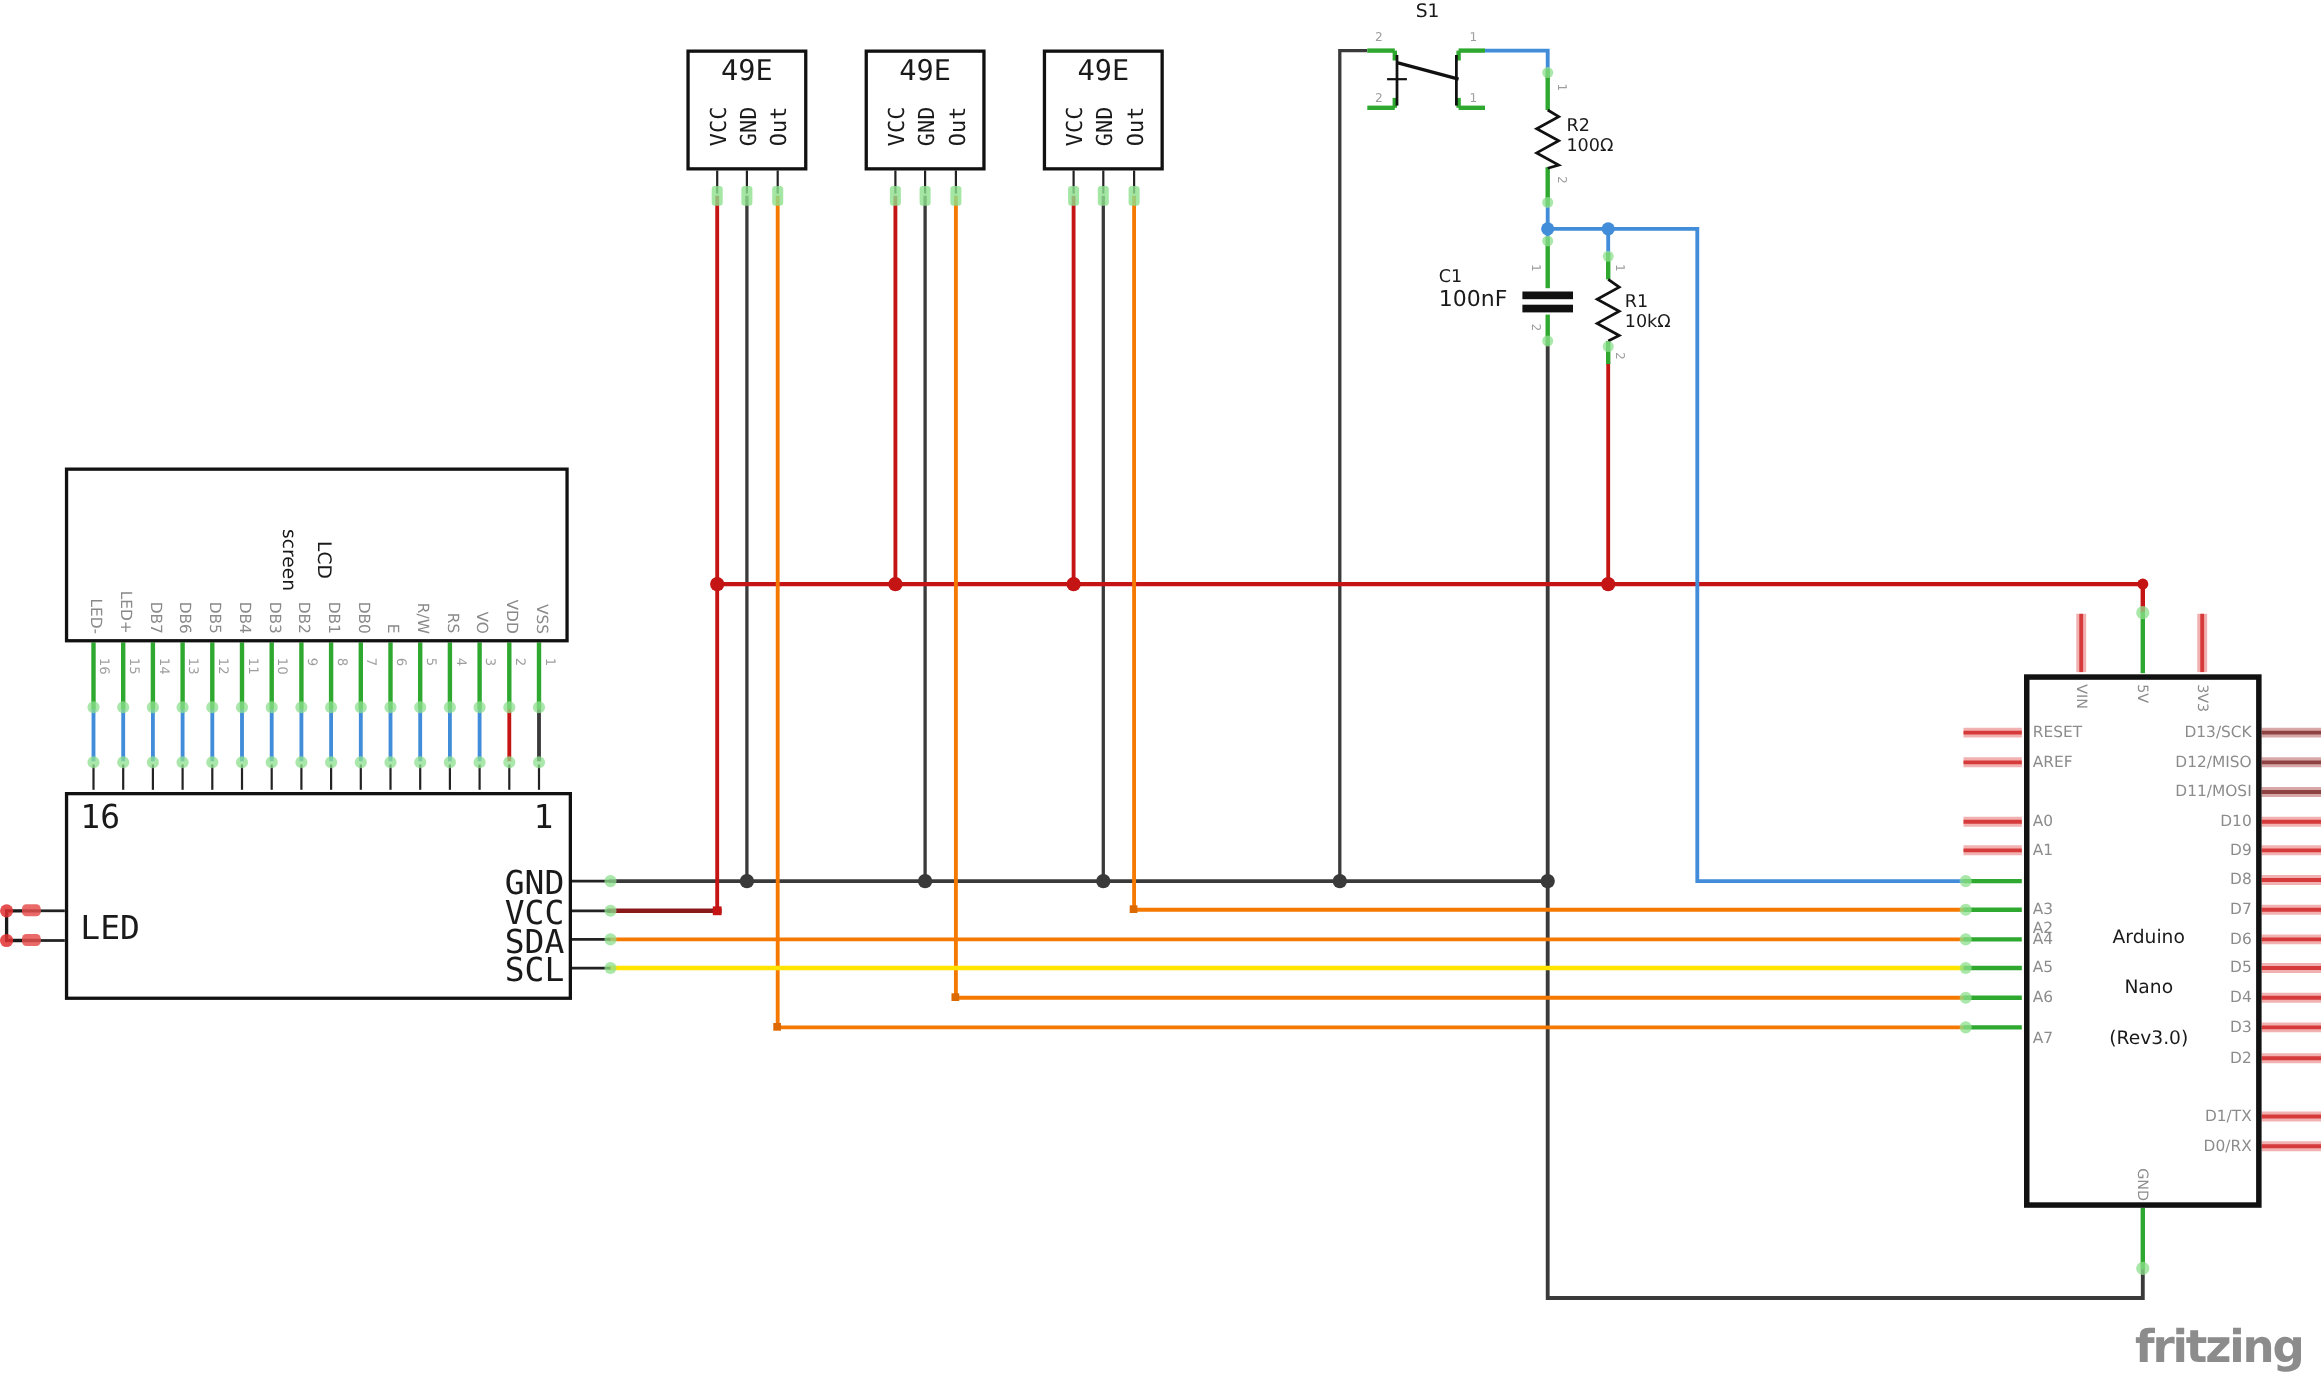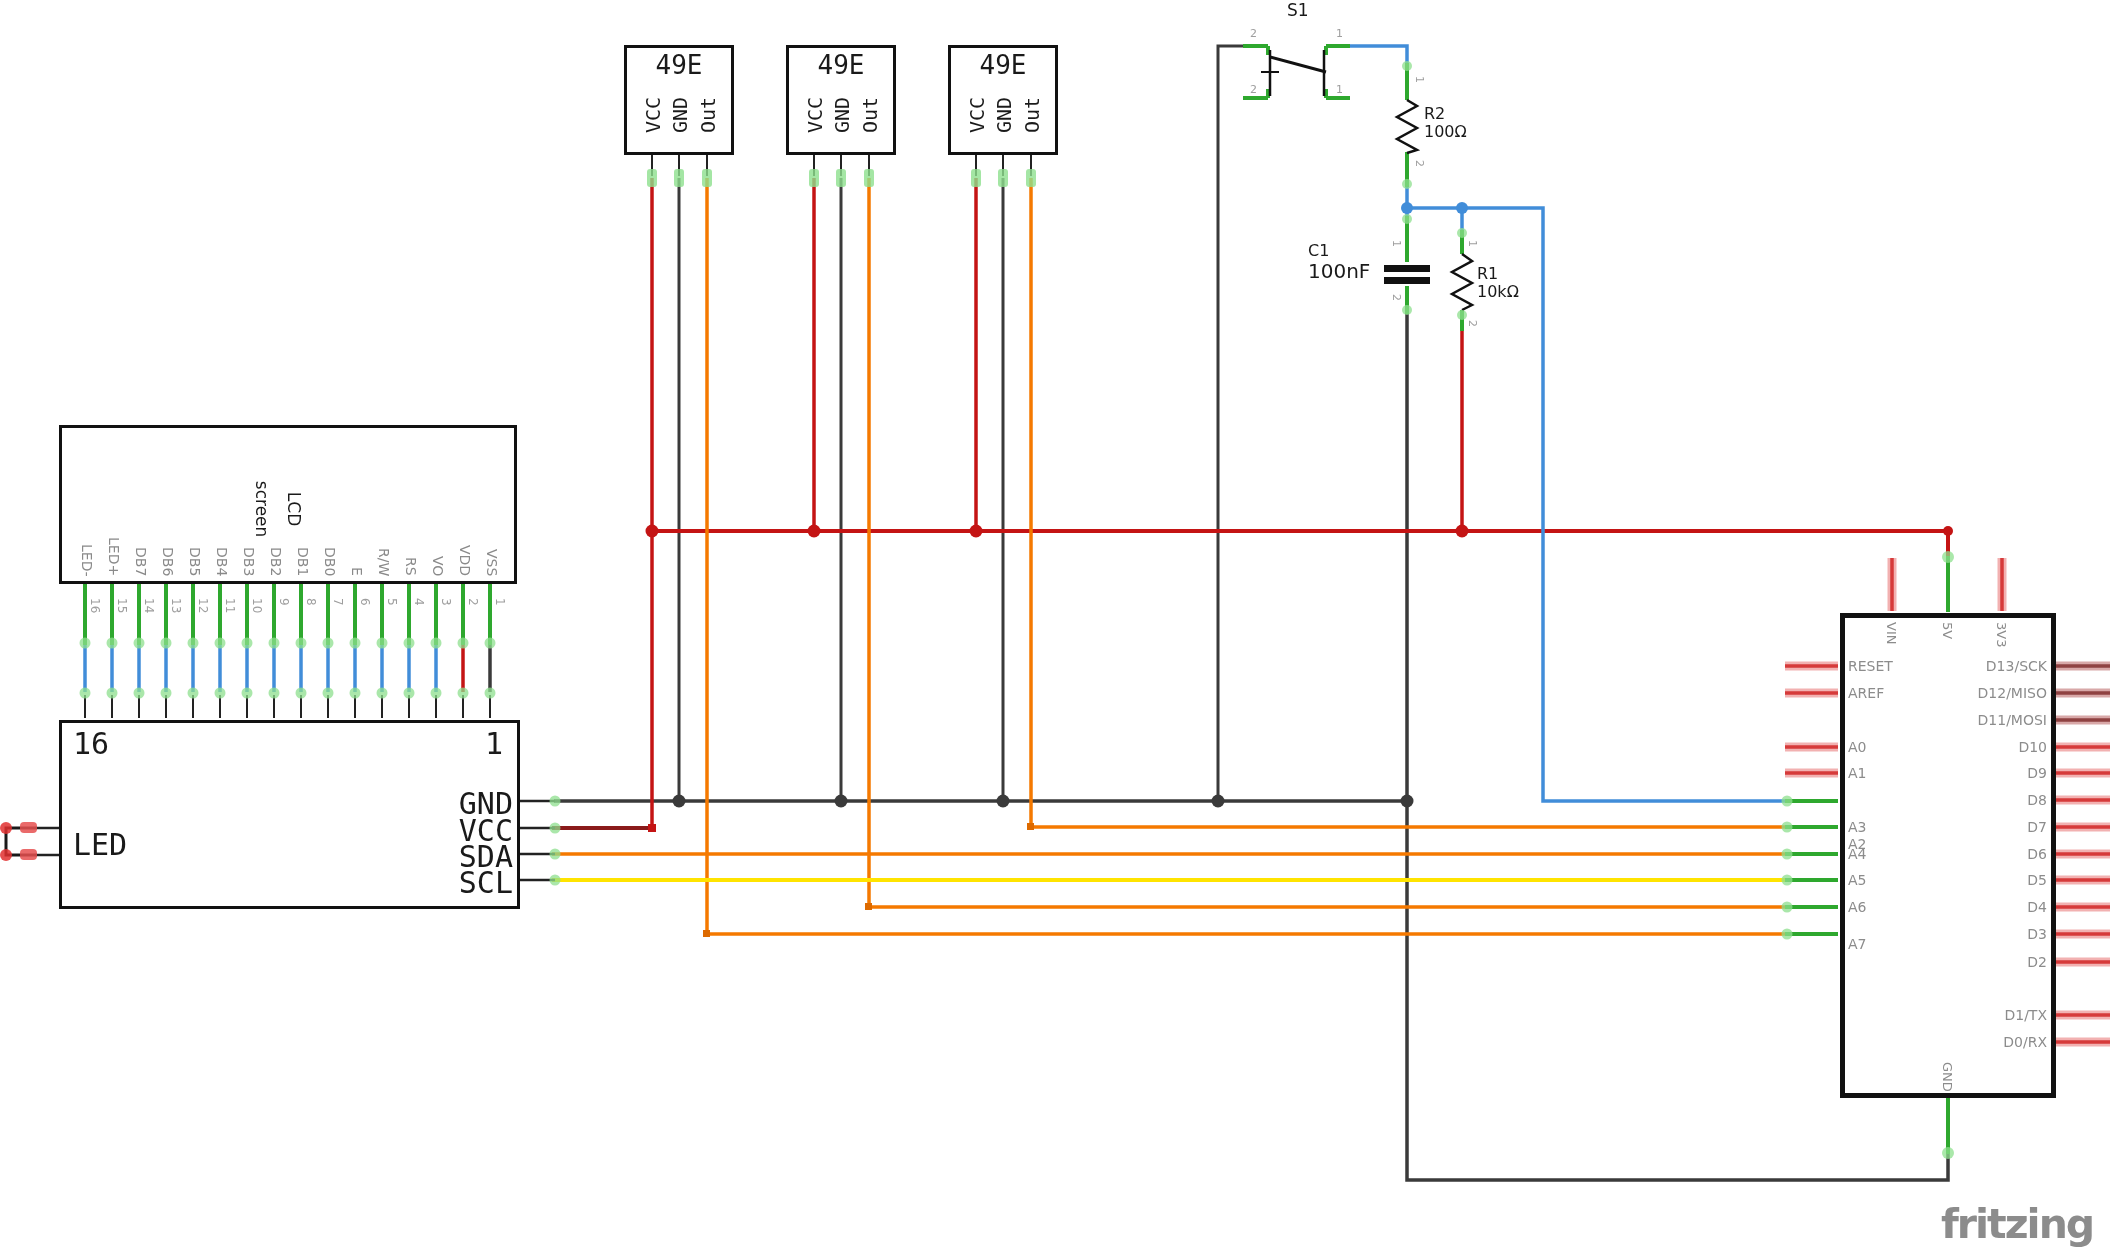--- a/index.html
+++ b/index.html
@@ -393,20 +393,25 @@
 <span class="lbl vtx pinnum" style="left:1413px; top:160px; font-size:11px;">2</span>
 <span class="lbl sans dk" style="left:1308px; top:241px; font-size:16px;">C1</span>
 <span class="lbl sans dk" style="left:1308px; top:259px; font-size:20px;">100nF</span>
 <span class="lbl vtx pinnum" style="left:1390px; top:240px; font-size:11px;">1</span>
 <span class="lbl vtx pinnum" style="left:1390px; top:294px; font-size:11px;">2</span>
 <span class="lbl sans dk" style="left:1477px; top:264px; font-size:16px;">R1</span>
 <span class="lbl sans dk" style="left:1477px; top:282px; font-size:16px;">10kΩ</span>
 <span class="lbl vtx pinnum" style="left:1466px; top:240px; font-size:11px;">1</span>
 <span class="lbl vtx pinnum" style="left:1466px; top:320px; font-size:11px;">2</span>
 
+<div class="lbl sans dk" style="left:1858px; top:818px; width:180px; text-align:center; font-size:17px; line-height:23px;">
+  <span>Arduino</span><br>
+  <span>Nano</span><br>
+  <span>(Rev3.0)</span>
+</div>
 <span class="lbl vtx grey" style="left:1884px; top:622px; font-size:13px;">VIN</span>
 <span class="lbl vtx grey" style="left:1940px; top:622px; font-size:13px;">5V</span>
 <span class="lbl vtx grey" style="left:1994px; top:622px; font-size:13px;">3V3</span>
 <span class="lbl vtx grey" style="left:1940px; top:1040px; height:52px; text-align:end; font-size:13px;">GND</span>
 <span class="lbl nanolab" style="left:1848px; top:658px;">RESET</span>
 <span class="lbl nanolab" style="left:1848px; top:685px;">AREF</span>
 <span class="lbl nanolab" style="left:1848px; top:739px;">A0</span>
 <span class="lbl nanolab" style="left:1848px; top:765px;">A1</span>
 <span class="lbl nanolab" style="left:1848px; top:788px;margin-top:48px;">A2</span>
 <span class="lbl nanolab" style="left:1848px; top:819px;">A3</span>

